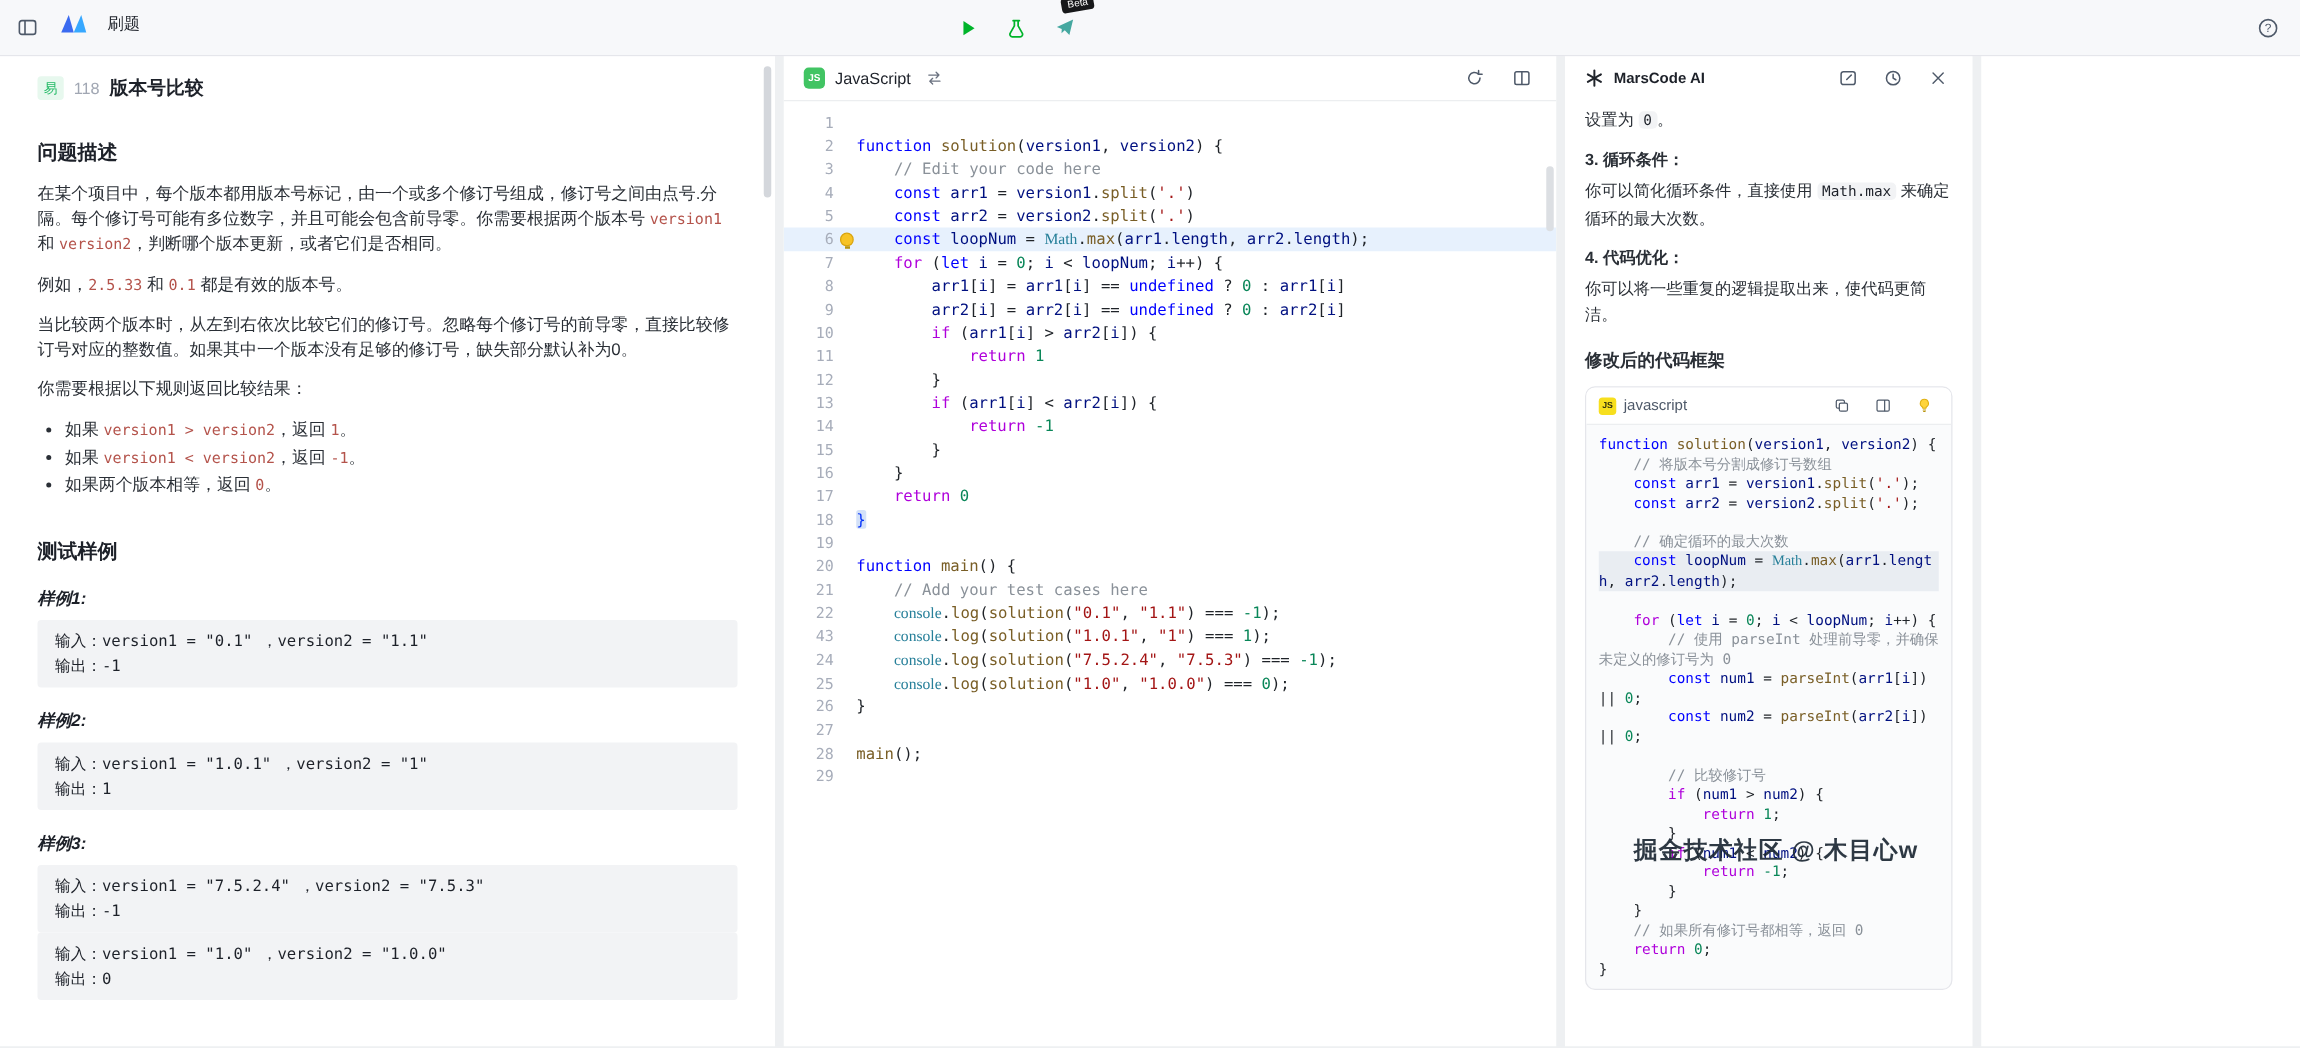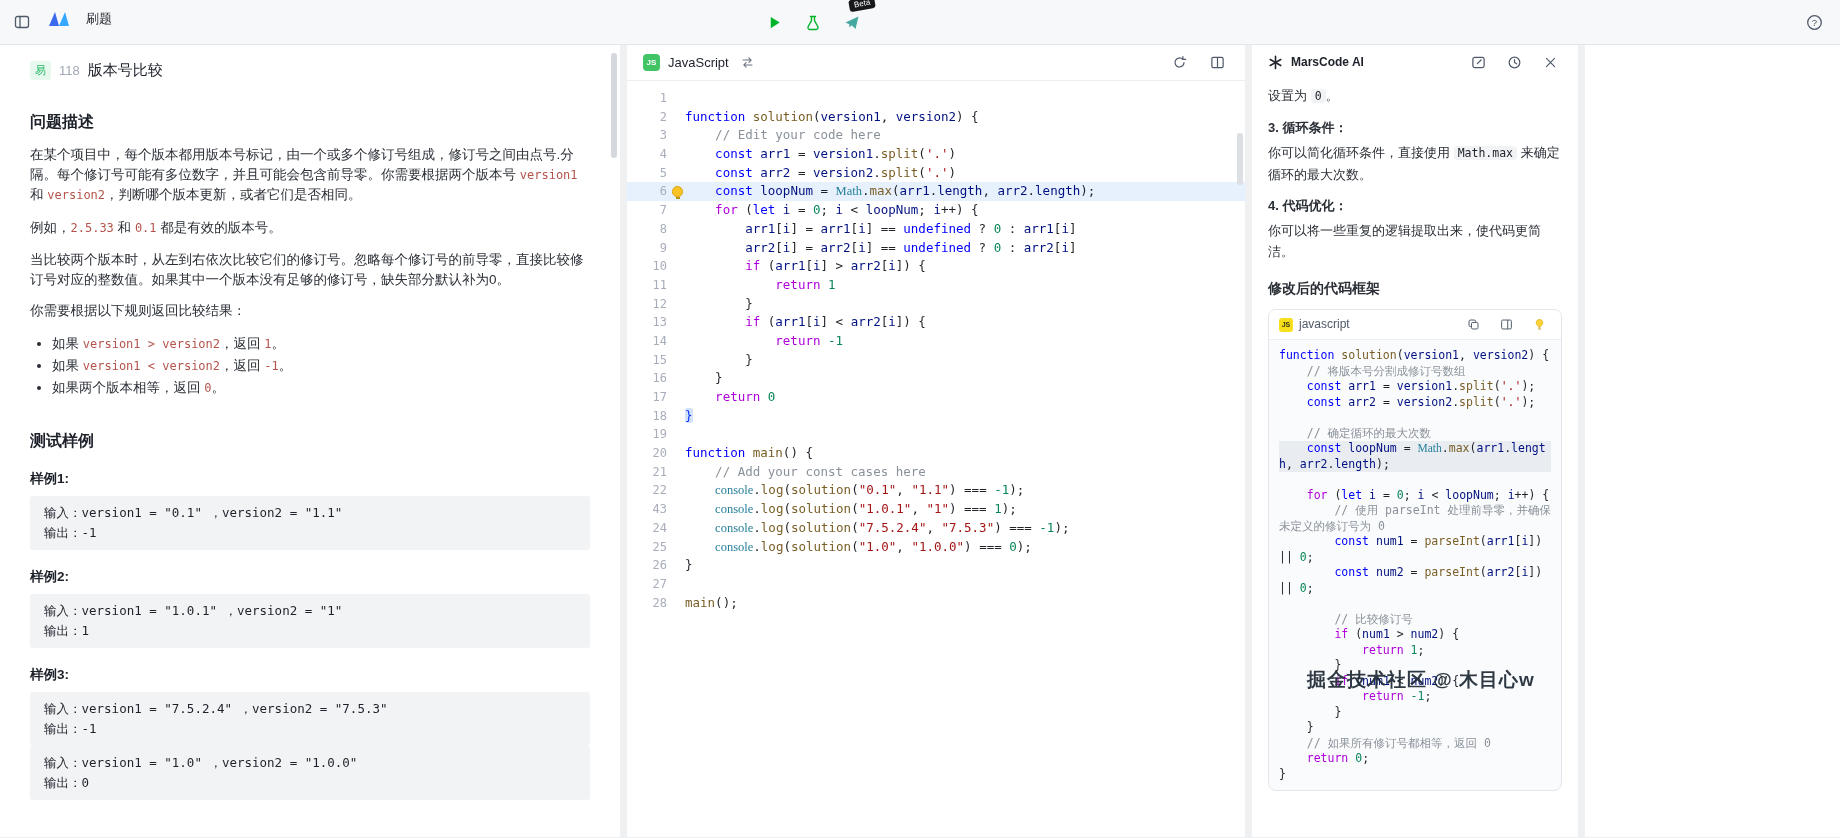--- a/index.html
+++ b/index.html
@@ -25,27 +25,27 @@
   .panel.left { width:620px; }
   .panel.mid  { width:618px; }
   .panel.ai   { width:326px; }
   .panel.rest { flex:1; }
 
   
   .left-inner { padding:16px 30px 10px 30px; }
   .prob-head { display:flex; align-items:center; gap:8px; }
   .diff-badge { background:#e7f8ee; color:#23ba66; font-size:11px; padding:2px 5px; border-radius:3px; }
   .prob-id { color:#a1a7b3; font-size:13px; }
-  .prob-title { font-size:15px; font-weight:normal; }
+  .prob-title { font-size:15px; font-weight:bold; }
   h2.sec { font-size:16px; font-weight:bold; margin:32px 0 12px 0; }
   .para { font-size:13.5px; line-height:19.5px; margin:12px 0; color:#2a2f36; }
   .ic { font-family:"DejaVu Sans Mono","Liberation Mono",monospace; font-size:12px; color:#b4534b; }
   ul.rules { margin:12px 0; padding-left:22px; }
   ul.rules li { font-size:13.5px; line-height:22px; color:#2a2f36; }
-  .ex-label { font-size:13.5px; font-weight:bold; margin:18px 0 8px 0; }
+  .ex-label { font-size:13.5px; font-weight:bold; font-style:italic; margin:18px 0 8px 0; }
   .ex-block { background:#f2f3f5; border-radius:3px; padding:7px 14px; font-family:"DejaVu Sans Mono","Liberation Mono",monospace; font-size:12.5px; line-height:20px; color:#1d2129; }
   .lscroll { position:absolute; right:3px; top:8px; width:6px; height:105px; background:#d4d7dc; border-radius:3px; }
 
   
   .ed-head { height:36px; display:flex; align-items:center; padding:0 16px; border-bottom:1px solid #eceef0; }
   .js-badge { width:17px; height:17px; background:#41c463; border-radius:4px; color:#fff; font-size:8px; font-weight:bold; display:flex; align-items:center; justify-content:center; flex:none; }
   .ed-lang { font-size:13px; margin:0 7px 0 8px; }
   .ed-right { margin-left:auto; display:flex; gap:14px; }
   .ed-body { padding-top:8px; font-family:"DejaVu Sans Mono","Liberation Mono",monospace; font-size:12.5px; }
   .crow { display:flex; height:18.7px; line-height:18.7px; position:relative; }
@@ -278,21 +278,21 @@
           <div class="crow">
             <span class="gut">19</span>
             <span class="code"></span>
           </div>
           <div class="crow">
             <span class="gut">20</span>
             <span class="code"><span class="tk-kd">function</span><span class="tk-pl"> </span><span class="tk-fn">main</span><span class="tk-pl">() {</span></span>
           </div>
           <div class="crow">
             <span class="gut">21</span>
-            <span class="code"><span class="tk-pl">    </span><span class="tk-cm">// Add your const cases here</span></span>
+            <span class="code"><span class="tk-pl">    </span><span class="tk-cm">// Add your test cases here</span></span>
           </div>
           <div class="crow">
             <span class="gut">22</span>
             <span class="code"><span class="tk-pl">    </span><span class="tk-ob">console</span><span class="tk-pl">.</span><span class="tk-fn">log</span><span class="tk-pl">(</span><span class="tk-fn">solution</span><span class="tk-pl">(</span><span class="tk-st">"0.1"</span><span class="tk-pl">, </span><span class="tk-st">"1.1"</span><span class="tk-pl">) === </span><span class="tk-nm">-1</span><span class="tk-pl">);</span></span>
           </div>
           <div class="crow">
             <span class="gut">43</span>
             <span class="code"><span class="tk-pl">    </span><span class="tk-ob">console</span><span class="tk-pl">.</span><span class="tk-fn">log</span><span class="tk-pl">(</span><span class="tk-fn">solution</span><span class="tk-pl">(</span><span class="tk-st">"1.0.1"</span><span class="tk-pl">, </span><span class="tk-st">"1"</span><span class="tk-pl">) === </span><span class="tk-nm">1</span><span class="tk-pl">);</span></span>
           </div>
           <div class="crow">
@@ -307,20 +307,24 @@
             <span class="gut">26</span>
             <span class="code"><span class="tk-pl">}</span></span>
           </div>
           <div class="crow">
             <span class="gut">27</span>
             <span class="code"></span>
           </div>
           <div class="crow">
             <span class="gut">28</span>
             <span class="code"><span class="tk-fn">main</span><span class="tk-pl">();</span></span>
+          </div>
+          <div class="crow">
+            <span class="gut">29</span>
+            <span class="code"></span>
           </div>
         </div>
       <div class="escroll"></div>
     </section>
 
     <section class="panel ai">
       <div class="ai-head">
         <span>
           <svg width="15" height="15" viewBox="0 0 16 16">
               <g stroke="#20242b" stroke-width="1.7" stroke-linecap="round">

